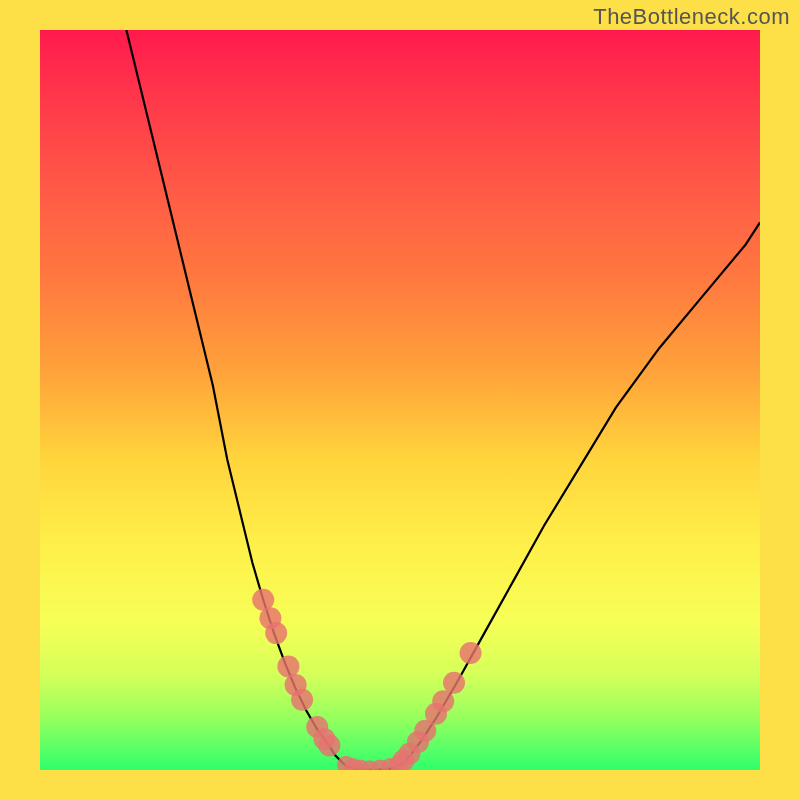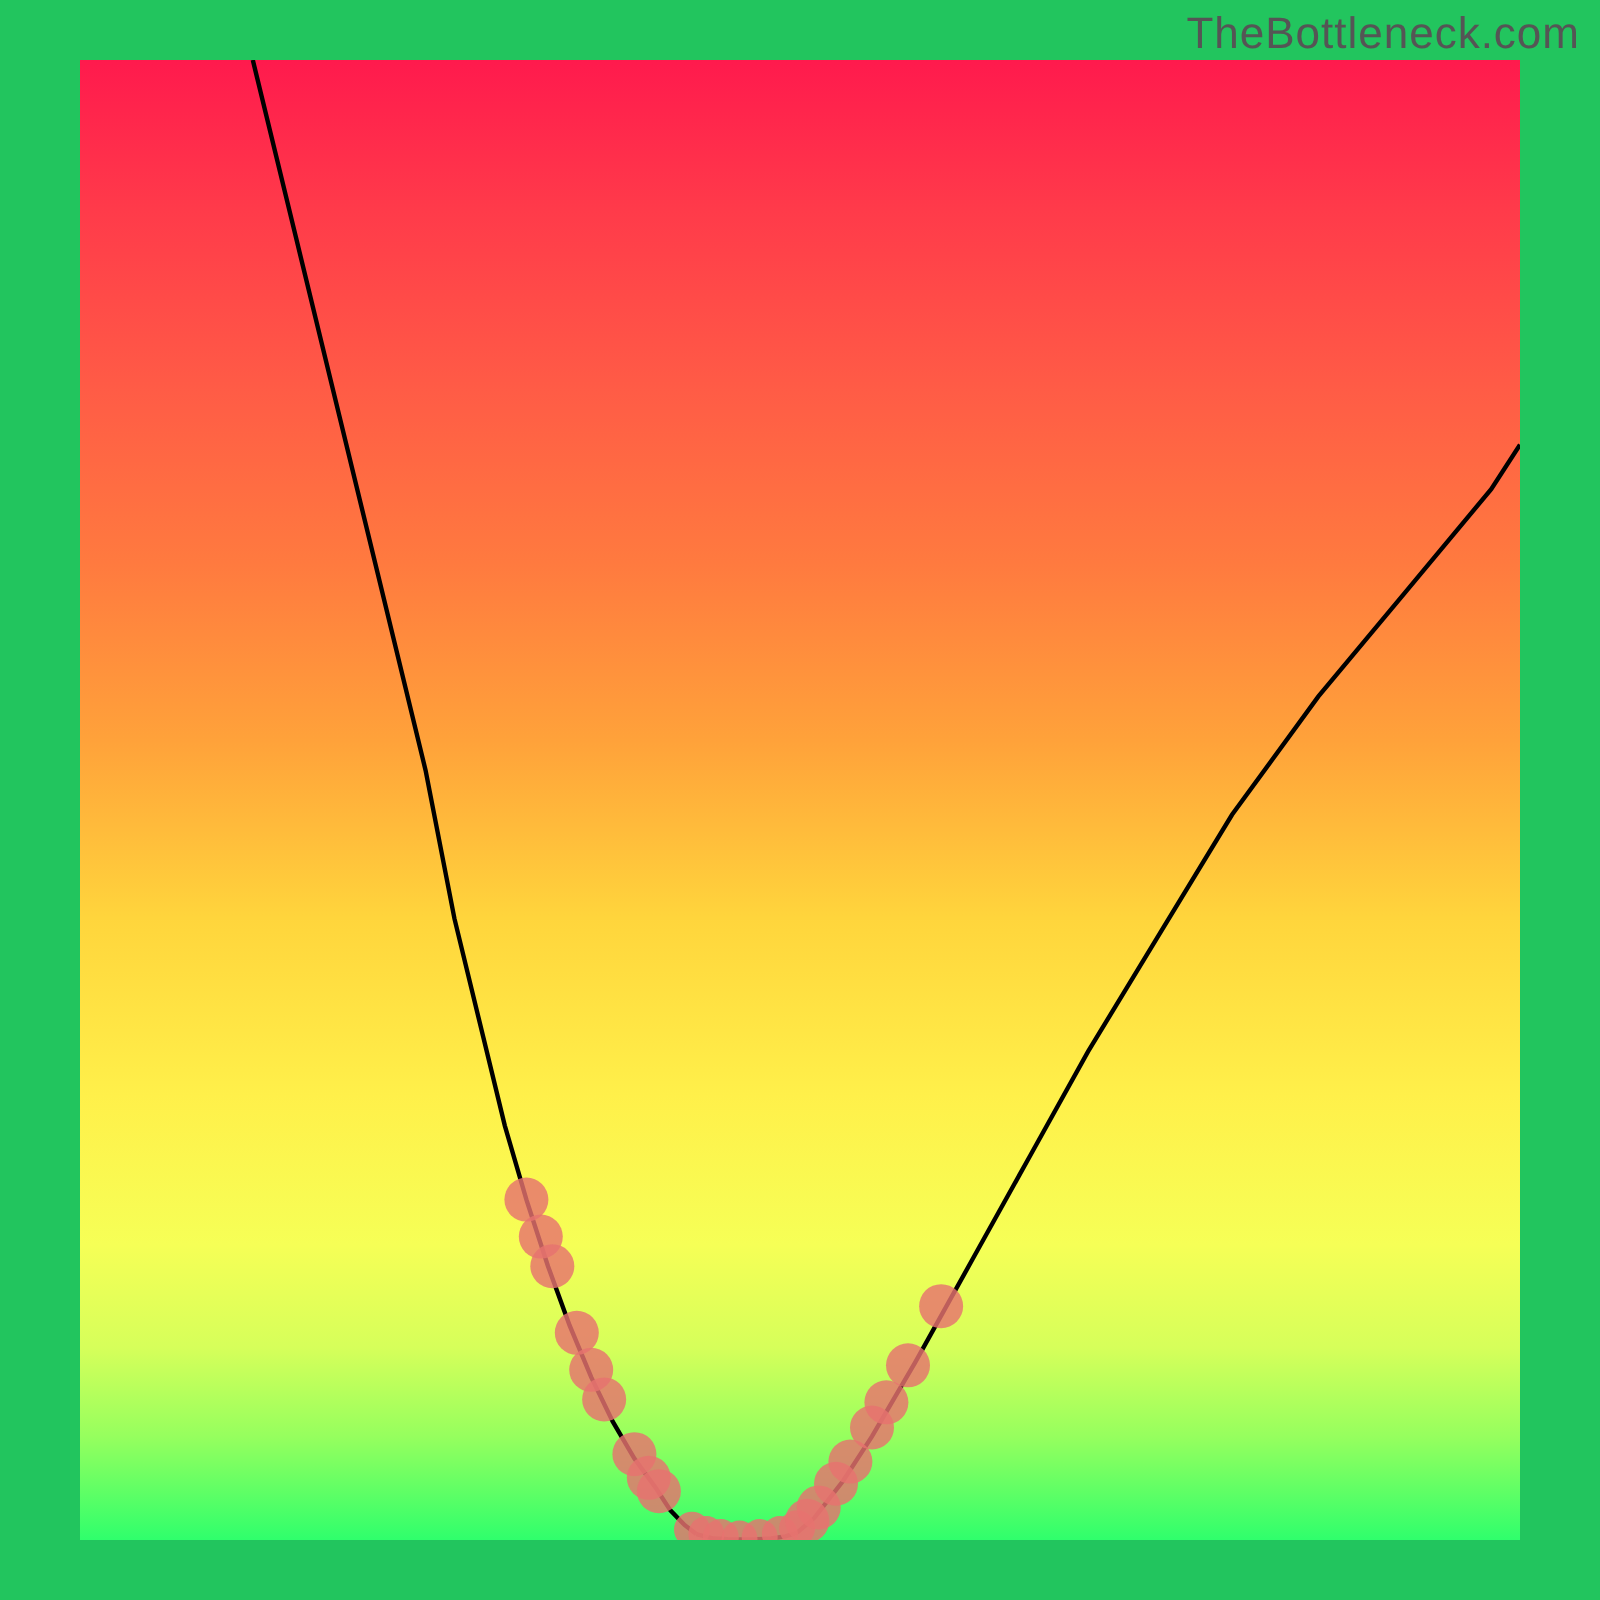--- a/index.html
+++ b/index.html
@@ -10,21 +10,21 @@
     background: #000;
     font-family: Arial, Helvetica, sans-serif;
     overflow: hidden;
   }
   .frame {
     position: absolute;
     left: 0;
     top: 0;
     width: 800px;
     height: 800px;
-    background: #22c55e;
+    background: #fde047;
   }
   .plot {
     position: absolute;
     left: 40px;
     top: 30px;
     width: 720px;
     height: 740px;
     
     background: linear-gradient(
       to bottom,

